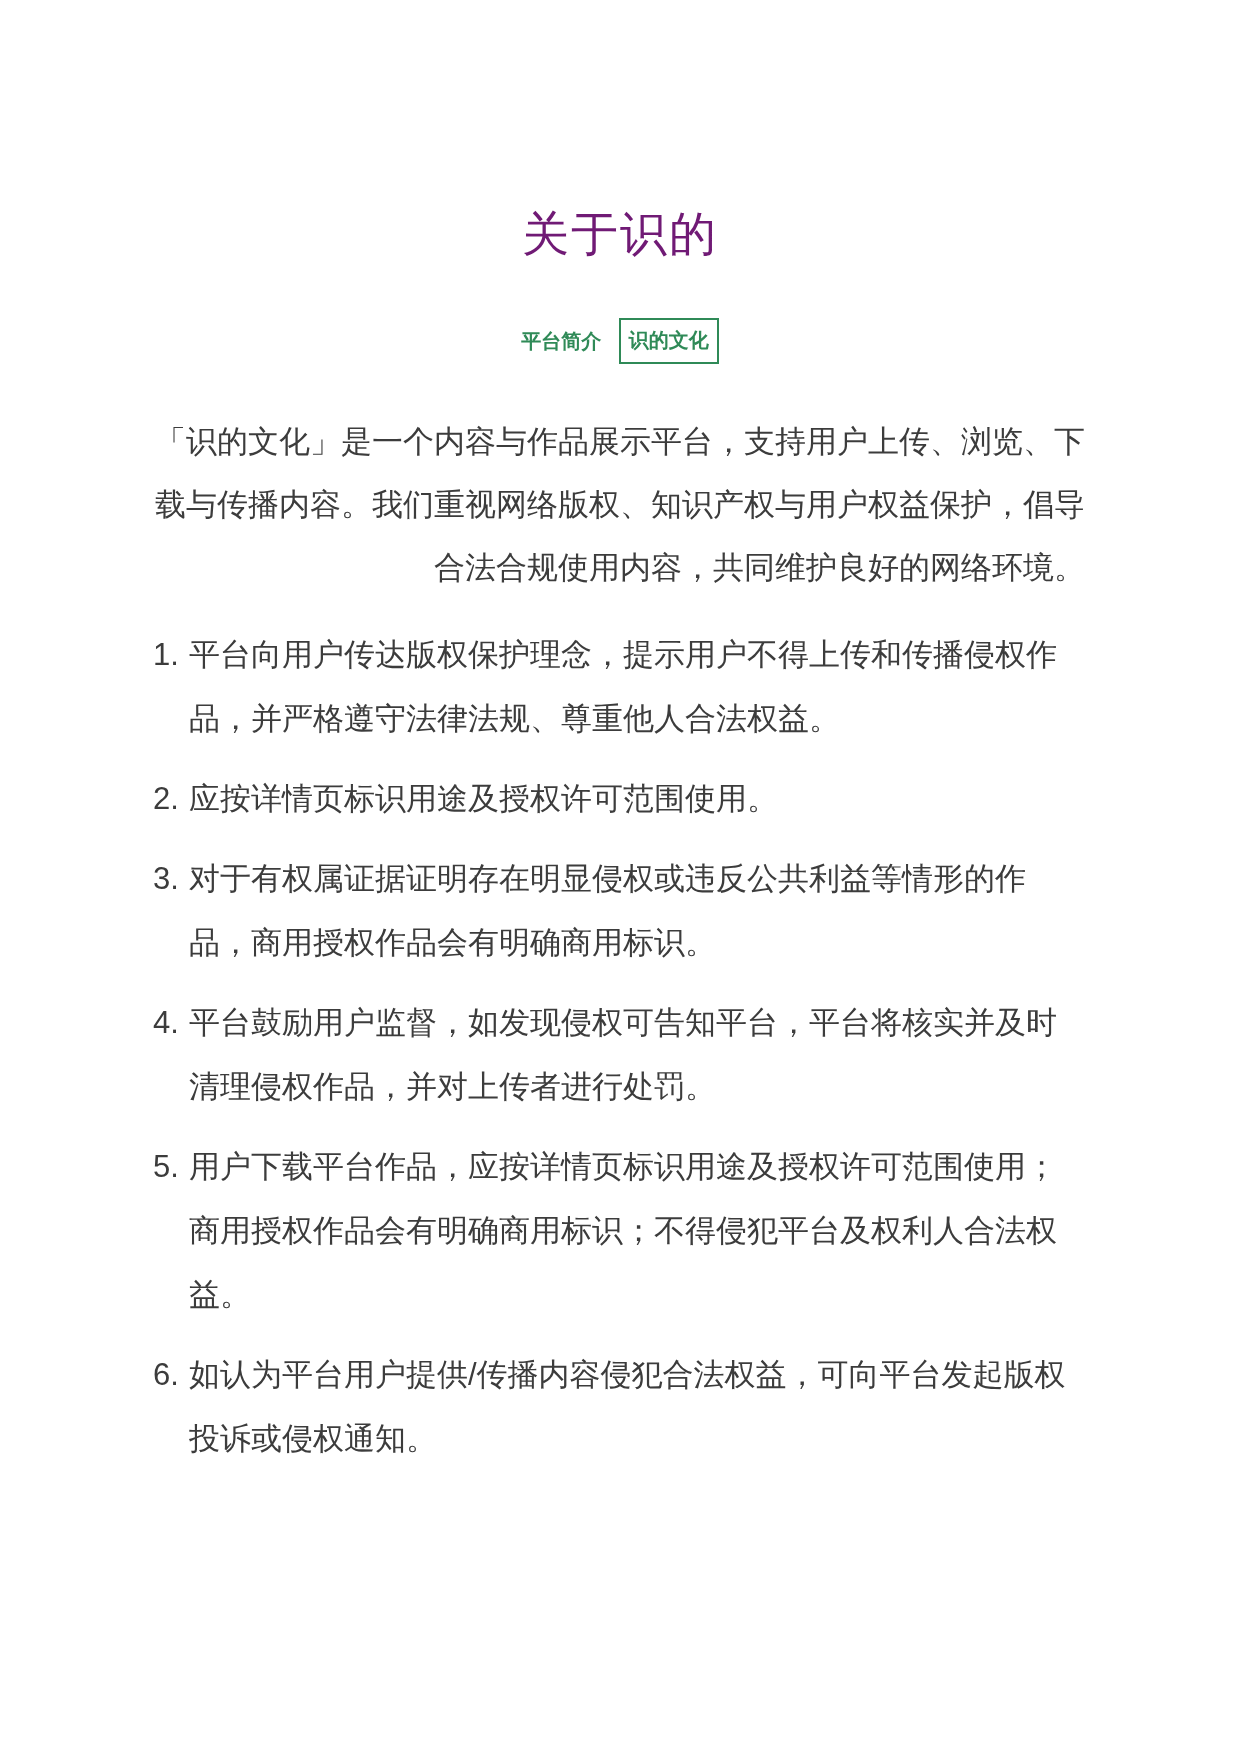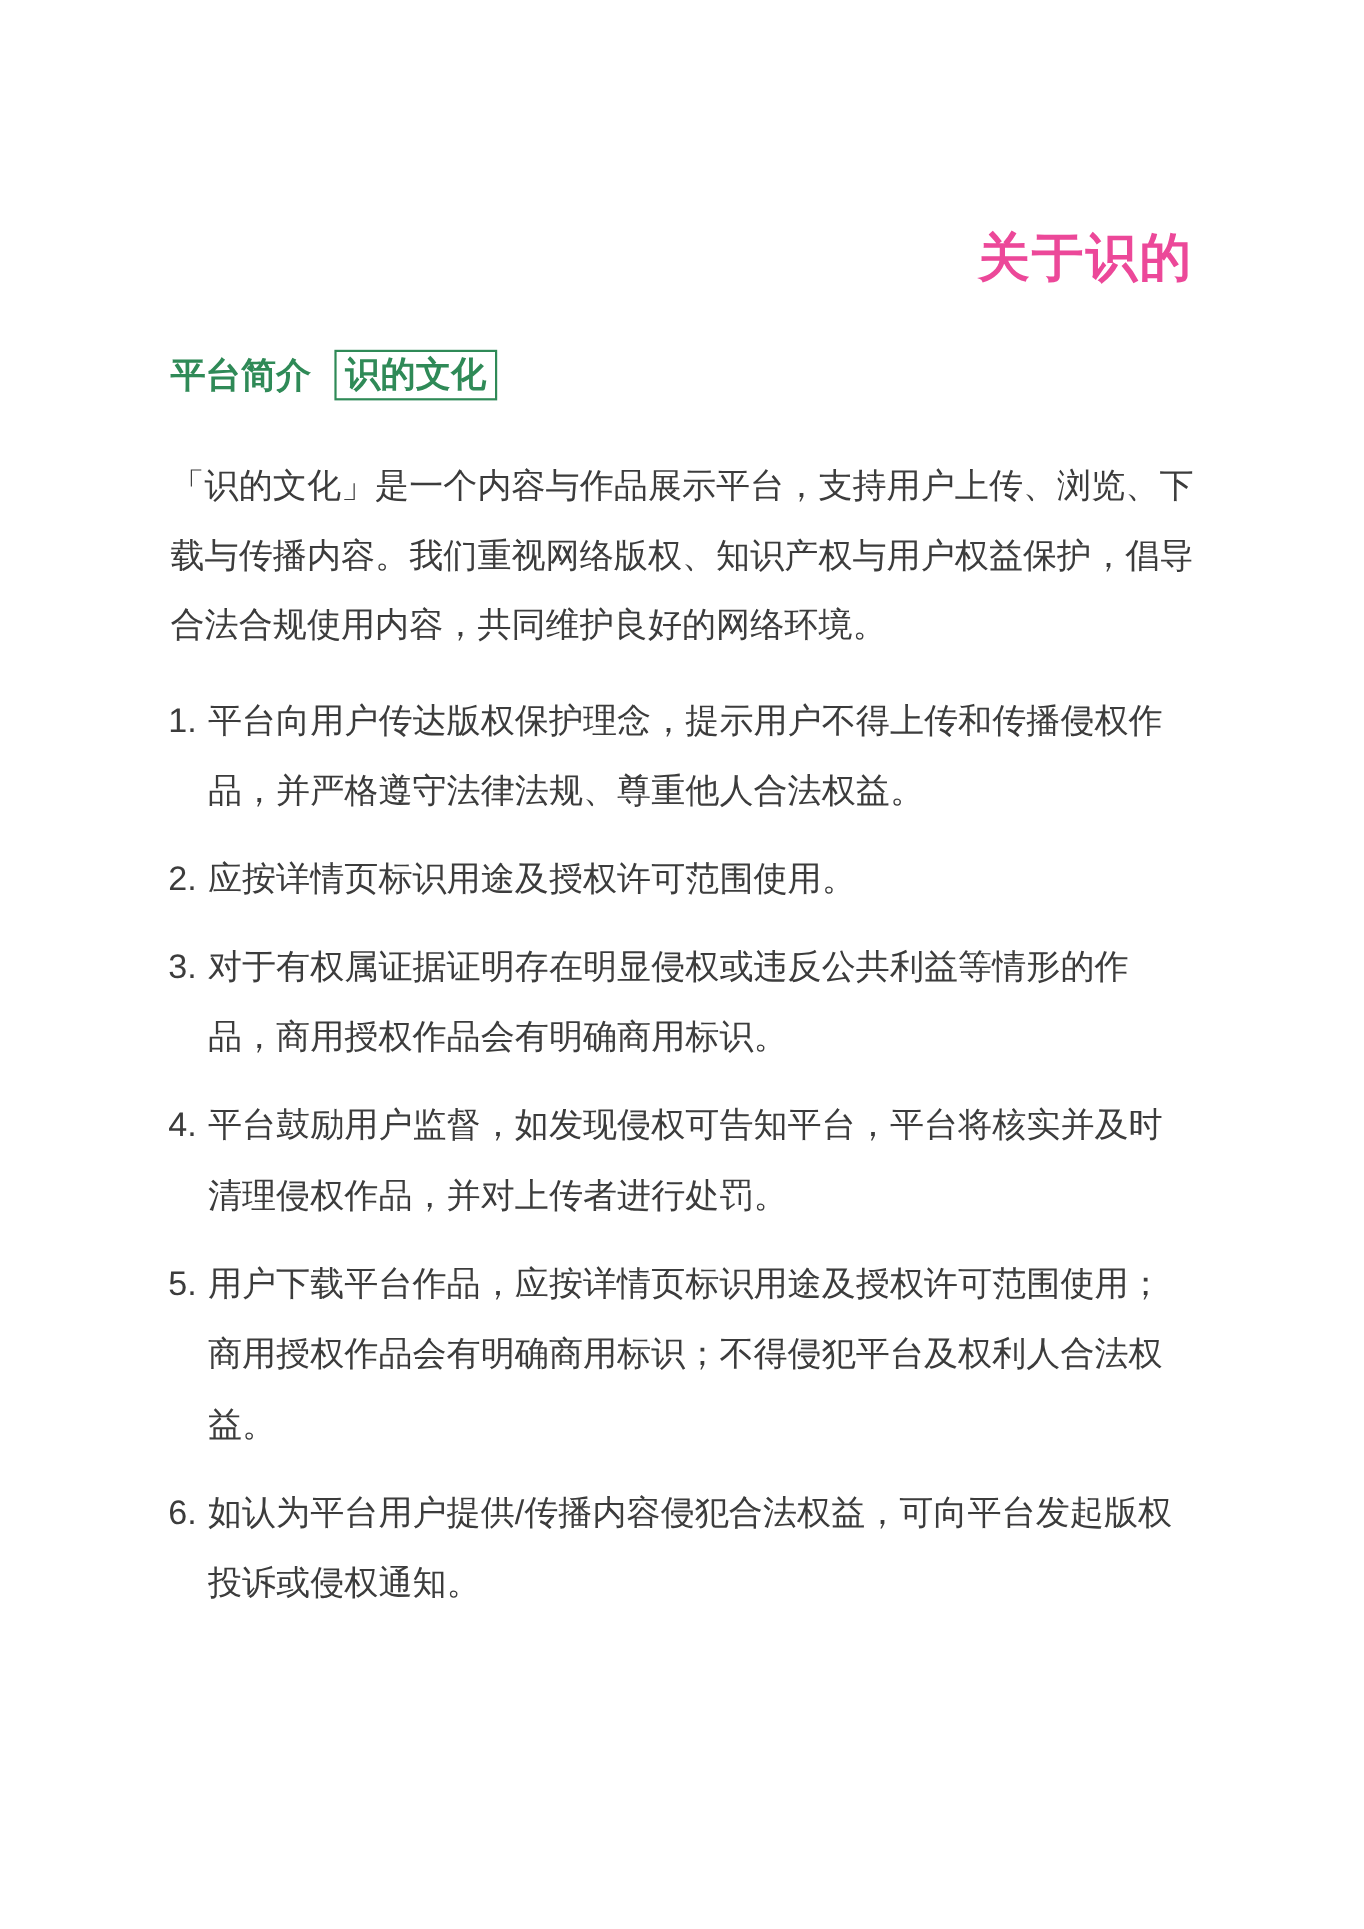--- a/index.html
+++ b/index.html
@@ -13,46 +13,47 @@
   }
   .content {
     width: 930px;
     margin: 0 auto;
     padding-top: 209px;
   }
   .doc-title {
     margin: 0;
     font-size: 47px;
     line-height: 49px;
-    font-weight: 700;
+    font-weight: 400;
     letter-spacing: 2px;
-    color: #ec4899;
-    text-align: right;
+    color: #701a75;
+    text-align: center;
   }
   .subtitle-row {
     margin-top: 60px;
-    font-size: 32px;
+    text-align: center;
+    font-size: 20px;
     line-height: 32px;
     font-weight: 700;
     color: #2f8a57;
   }
   .subtitle-label { display: inline-block; vertical-align: middle; }
   .platform-name-box {
     display: inline-block;
     vertical-align: middle;
     border: 2px solid #2f8a57;
     padding: 4px 8px 6px 8px;
     margin-left: 12px;
   }
   .intro {
     margin: 46px 0 0 0;
     font-size: 31px;
     line-height: 63px;
     color: #3c3c3c;
-    text-align: left;
+    text-align: right;
   }
   .section-heading {
     margin: 42px 0 0 0;
     font-size: 29px;
     line-height: 40px;
     font-weight: 700;
     color: #2f8a57;
     text-align: center;
   }
   .copyright-list {

